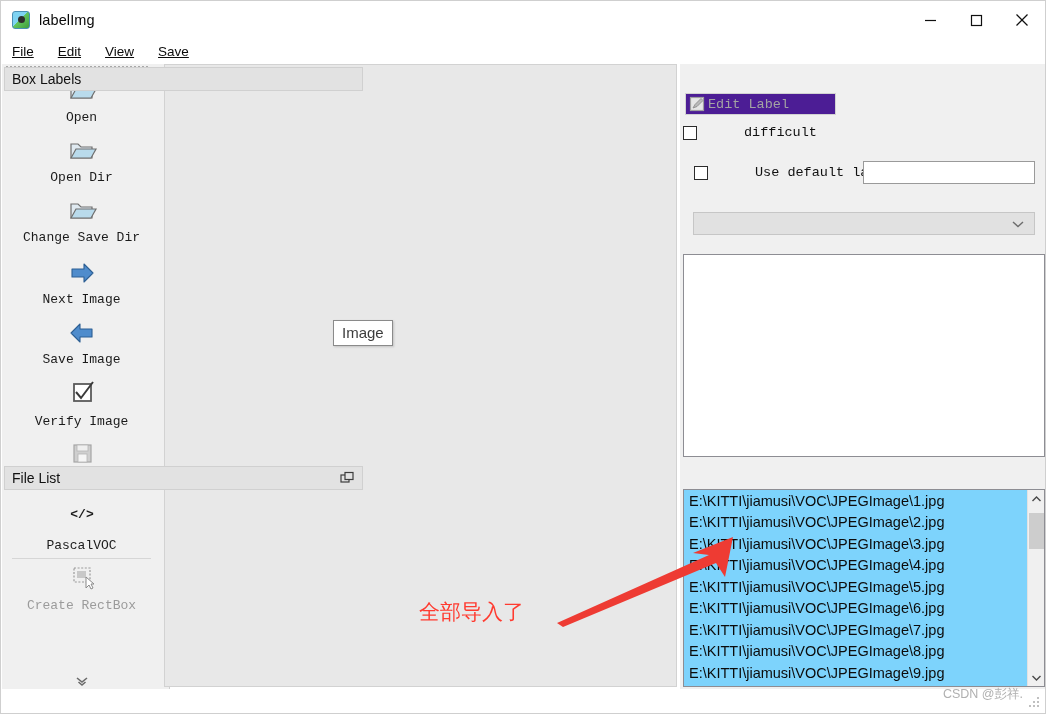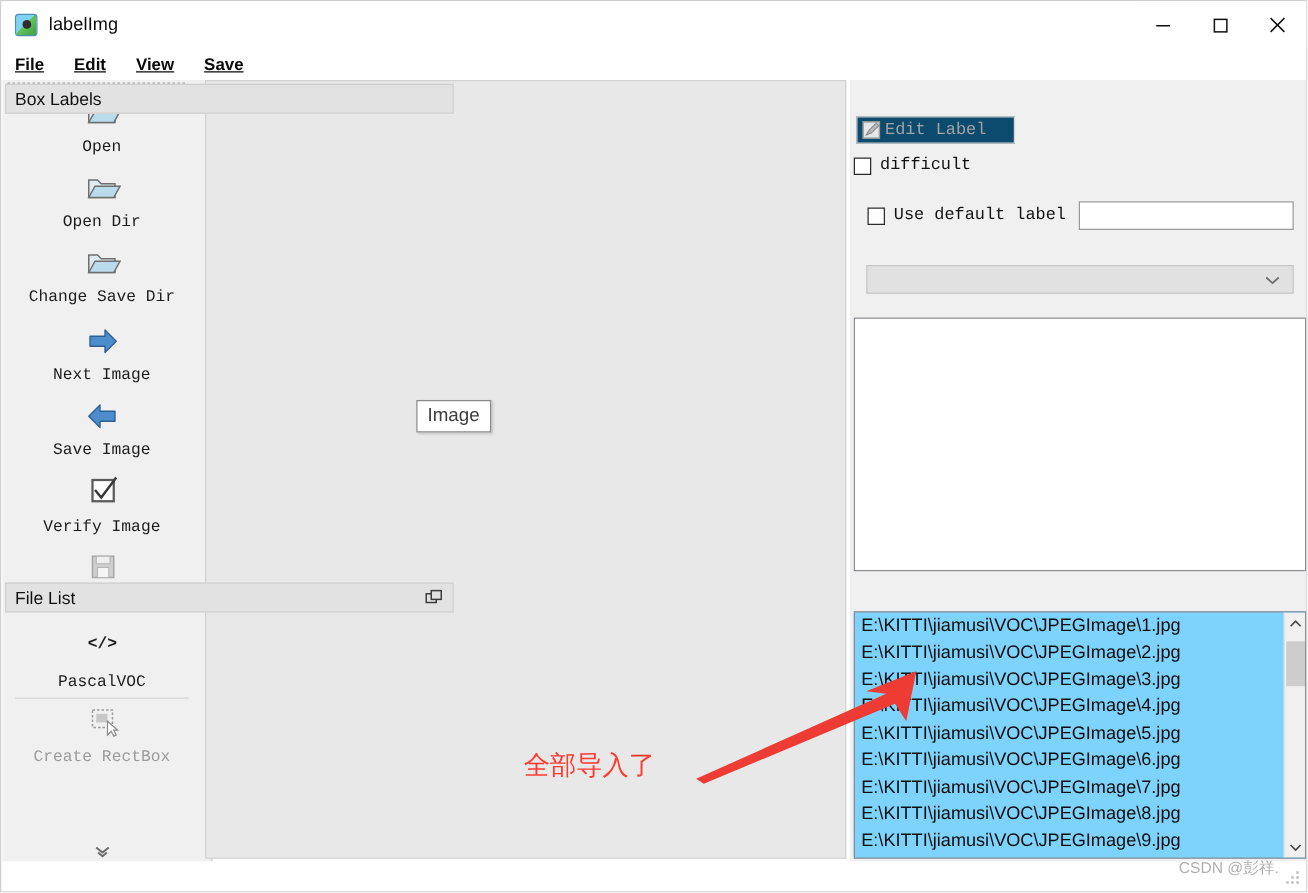--- a/index.html
+++ b/index.html
@@ -45,21 +45,20 @@
   }
   .win-btn svg { display: block; }
 
   
   .menubar {
     position: absolute; left: 0; top: 38px;
     width: 1044px; height: 25px;
     background: #ffffff;
     display: flex; align-items: center;
     padding-left: 9px;
-    font-weight: bold;
   }
   .menu-item {
     font-size: 13.5px; color: #0a0a0a;
     padding: 2px 10px 2px 2px; margin-right: 12px;
   }
   .menu-item u { text-decoration: underline; }
 
   
   .toolbar {
     position: absolute; left: 1px; top: 63px;
@@ -124,39 +123,39 @@
     padding-left: 7px;
     font-size: 14px; color: #111;
   }
   .float-icon {
     position: absolute; right: 7px; top: 4px;
     width: 15px; height: 15px;
   }
 
   .edit-btn {
     position: absolute; left: 684px; top: 92px;
-    width: 127px; height: 22px;
-    background: #0c4a6e;
+    width: 151px; height: 22px;
+    background: #4c1d95;
     border: 1px solid #d2d2d2;
     display: flex; align-items: center;
     font-family: "Liberation Mono", monospace;
     font-size: 13.5px; color: #a3a3a3;
   }
   .edit-btn svg { margin: 0 2px 0 3px; }
 
   .chk-row { position: absolute; display: flex; align-items: center; }
   .chkbox {
     width: 14px; height: 14px;
     background: #ffffff;
     border: 1.4px solid #2b2b2b;
     margin-right: 7px; flex: none;
   }
   .chk-label {
     font-family: "Liberation Mono", monospace;
-    font-size: 13.5px; color: #111;
+    font-size: 13.5px; color: #111; margin-left: 40px;
   }
 
   .default-label-input {
     position: absolute; left: 862px; top: 160px;
     width: 172px; height: 23px;
     background: #ffffff;
     border: 1px solid #9a9a9a;
     font-family: "Liberation Mono", monospace;
     font-size: 13px; color: #111;
     padding: 0 4px;

